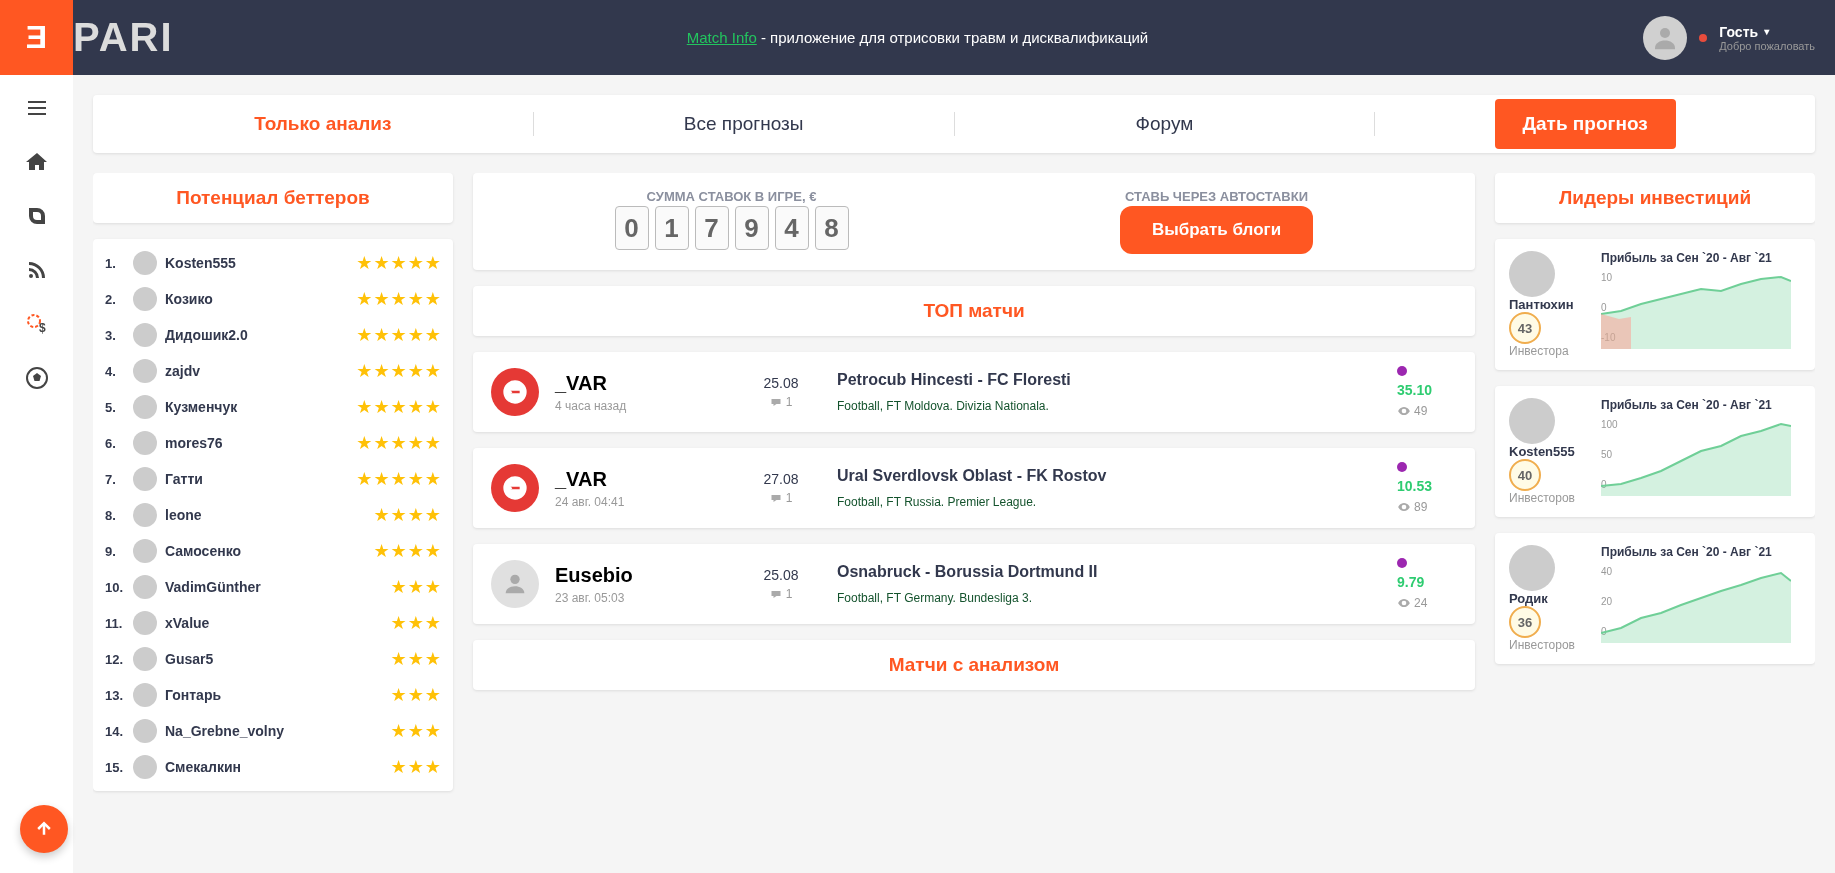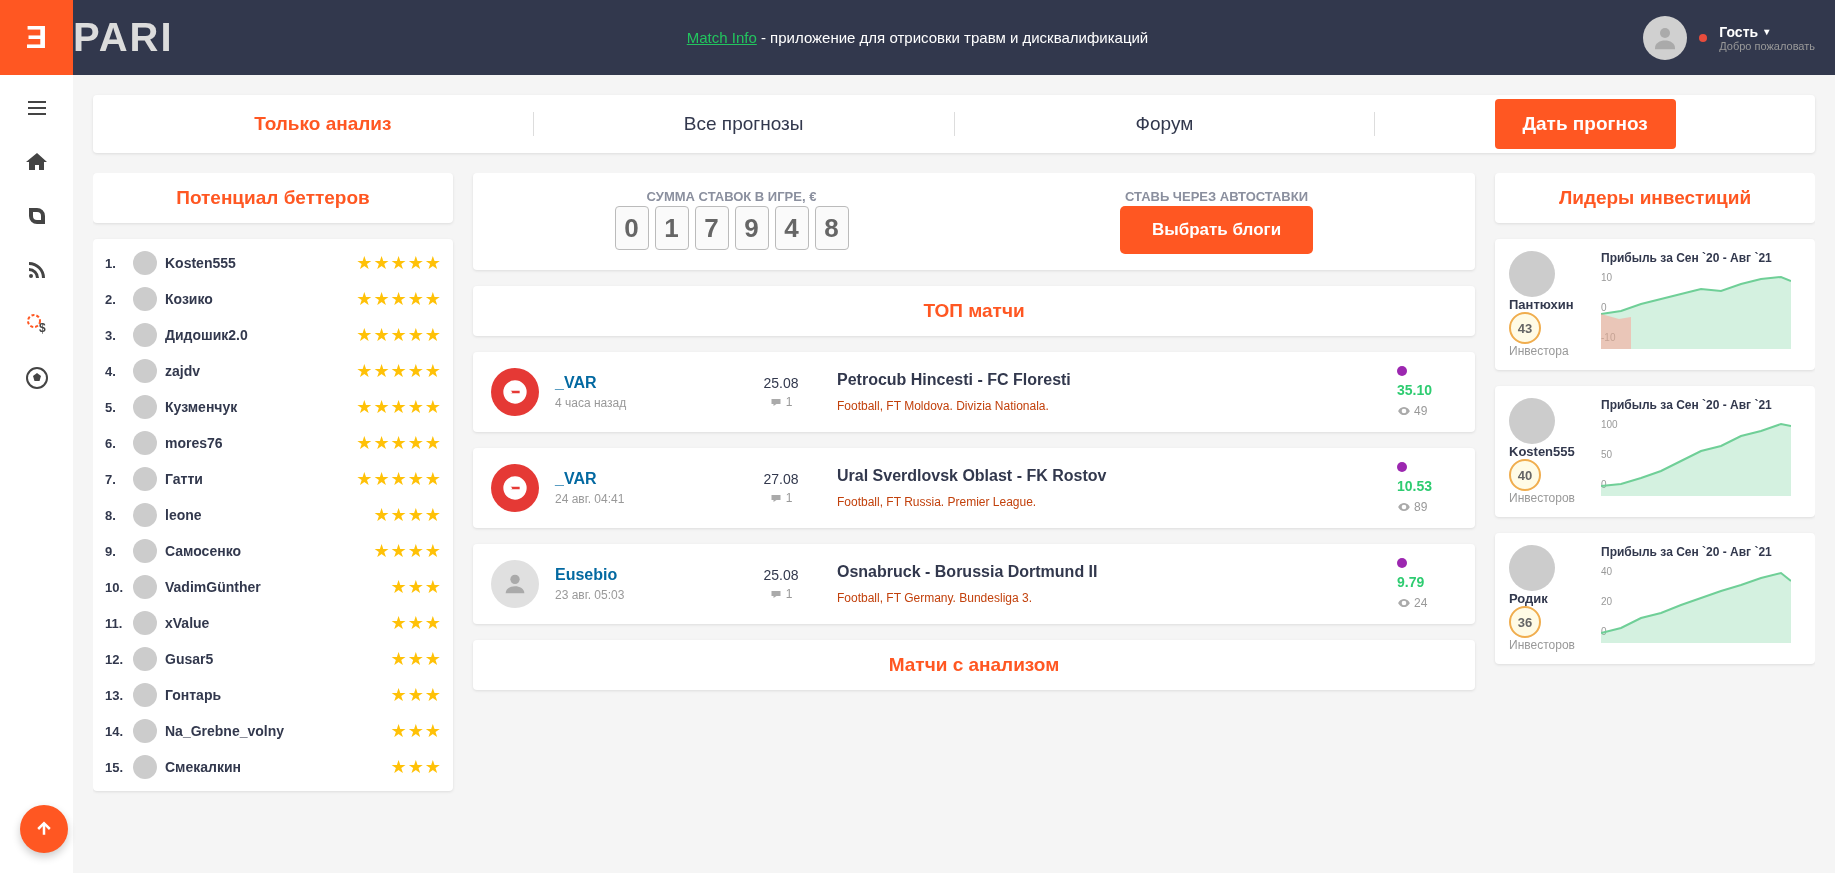--- a/index.html
+++ b/index.html
@@ -33,33 +33,33 @@
 .bettor-num{width:28px;font-weight:bold;color:#32384D;font-size:13px}
 .bettor-ava{width:24px;height:24px;border-radius:50%;background:#ccc;margin-right:8px}
 .bettor-name{flex:1;font-weight:bold;color:#32384D}
 .stars{display:flex;gap:1px}
 .star{color:#ffc107;font-size:18px}
 .stats-row{display:flex;padding:16px}
 .stats-box{flex:1;text-align:center}
 .stats-label{color:#8a8f9e;font-size:13px;font-weight:bold;margin-bottom:2px}
 .counter{display:flex;justify-content:center;gap:6px}
 .digit{width:34px;height:44px;border:1px solid #bbb;border-radius:4px;display:flex;align-items:center;justify-content:center;font-size:26px;font-weight:bold;color:#666;background:#fafafa}
-.btn-orange{background:#ff5722;color:#fff;border:none;padding:14px 32px;font-size:17px;font-weight:bold;border-radius:5px;cursor:pointer}
+.btn-orange{background:#ff5722;color:#fff;border:none;padding:14px 32px;font-size:17px;font-weight:bold;border-radius:12px;cursor:pointer}
 .match-card{display:flex;padding:14px 18px;align-items:center;gap:16px}
 .match-ava{width:48px;height:48px;border-radius:50%;background:#e53935;display:flex;align-items:center;justify-content:center;flex-shrink:0}
 .match-ava.gray{background:#e0e0e0}
 .match-author{width:170px}
-.match-author-name{font-weight:bold;font-size:16px;color:#0369a1}
+.match-author-name{font-weight:bold;font-size:20px;color:#000000}
 .match-time{font-size:12px;color:#999;margin-top:4px}
 .match-date{width:80px}
 .match-date-val{font-size:14px;color:#32384D;text-align:center}
 .match-comments{font-size:12px;color:#999;display:flex;align-items:center;gap:4px;margin-top:4px;justify-content:center}
 .match-info{flex:1}
 .match-title{font-weight:bold;font-size:16px;color:#32384D}
-.match-league{font-size:12px;color:#c2410c;margin-top:10px}
+.match-league{font-size:12px;color:#14532d;margin-top:10px}
 .match-right{width:60px;text-align:right;display:flex;flex-direction:column;align-items:flex-start;gap:6px}
 .dot-purple{width:10px;height:10px;border-radius:50%;background:#9c27b0}
 .coef{font-weight:bold;color:#2ecc71;font-size:14px}
 .views{font-size:12px;color:#999;display:flex;align-items:center;gap:3px}
 .investor-card{padding:12px 14px;display:flex;gap:12px}
 .investor-left{width:80px;display:flex;flex-direction:column;align-items:flex-start;gap:0}
 .inv-ava{width:46px;height:46px;border-radius:50%;background:#ccc}
 .inv-name{font-size:13px;font-weight:bold;color:#32384D}
 .inv-badge{width:32px;height:32px;border-radius:50%;border:2px solid #f0ad4e;display:flex;align-items:center;justify-content:center;font-size:13px;font-weight:bold;color:#666;background:#fffbe6}
 .inv-label{font-size:12px;color:#999}

